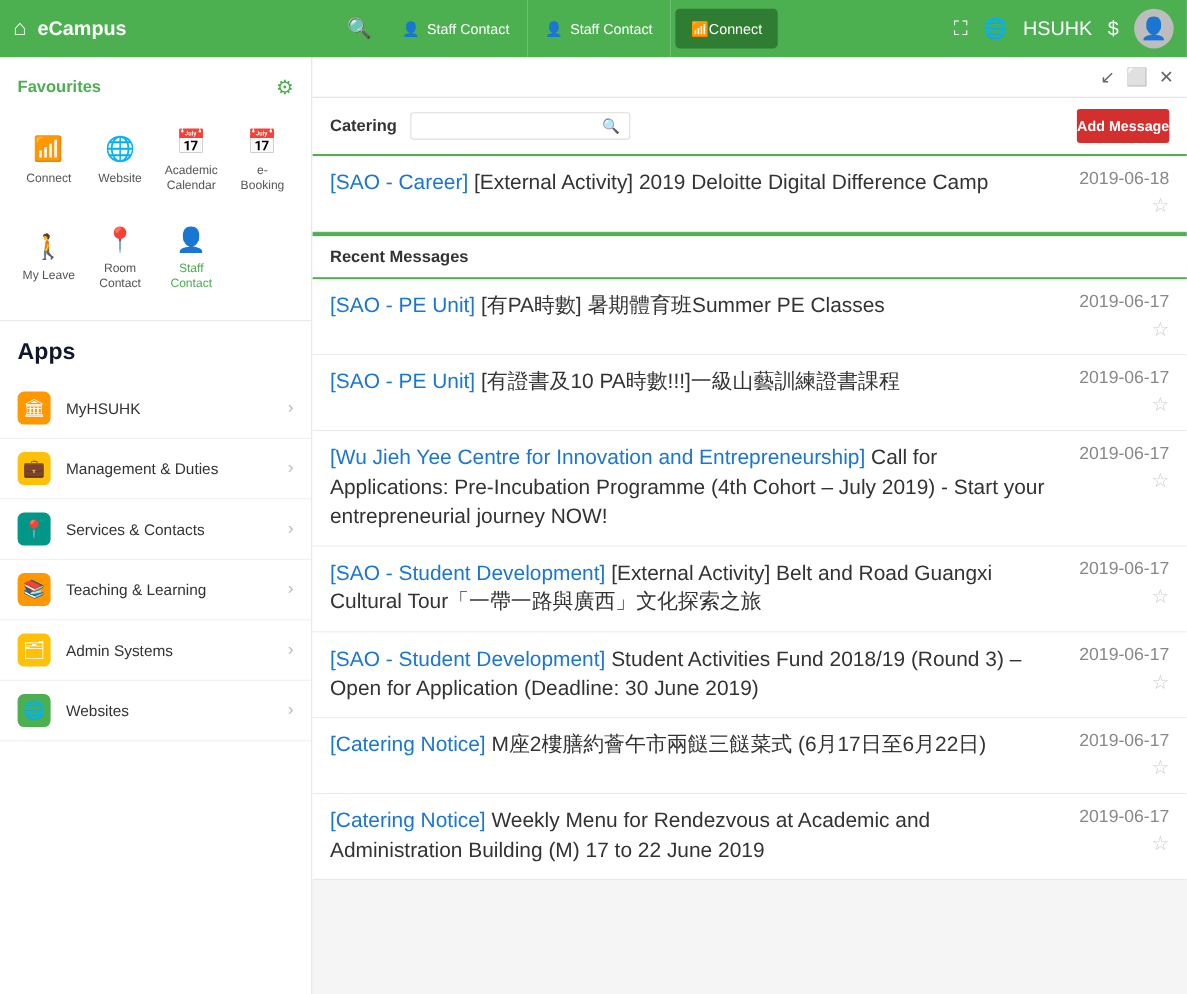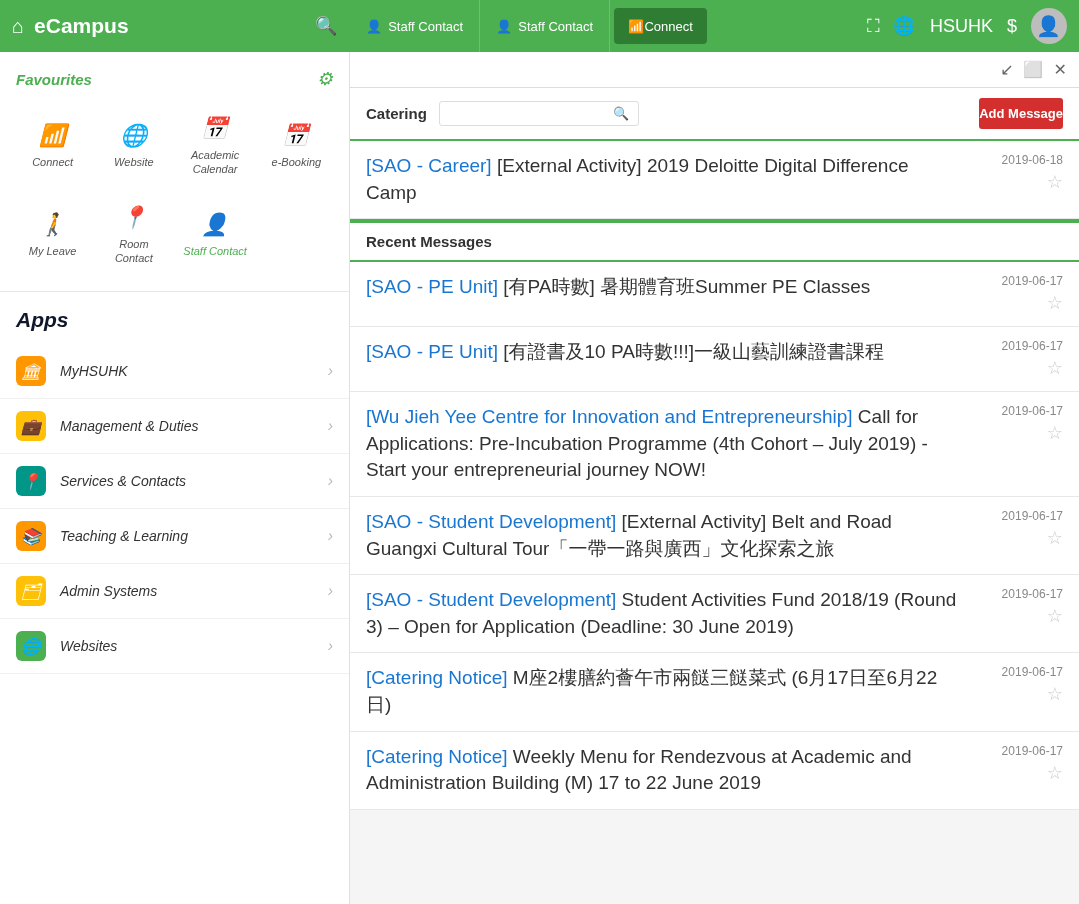--- a/index.html
+++ b/index.html
@@ -22,21 +22,21 @@
       padding: 0 12px;
     }
     .topbar-home-icon {
       color: white;
       font-size: 20px;
       margin-right: 10px;
       cursor: pointer;
     }
     .topbar-title {
       color: white;
-      font-size: 21px;
+      font-size: 18px;
       font-weight: bold;
       flex: 1;
     }
     .topbar-search-icon {
       color: white;
       font-size: 18px;
       cursor: pointer;
     }
     .topbar-tabs {
       display: flex;
@@ -93,26 +93,25 @@
 
     
     .main-layout {
       display: flex;
       flex: 1;
       overflow: hidden;
     }
 
     
     .sidebar {
-      width: 350px;
+      width: 284px;
       background: white;
       flex-shrink: 0;
       overflow-y: auto;
       border-right: 1px solid #e0e0e0;
-      font-style: italic;
     }
 
     
     .favourites-section {
       padding: 16px;
       border-bottom: 1px solid #e8e8e8;
     }
     .favourites-header {
       display: flex;
       align-items: center;
@@ -273,21 +272,21 @@
       text-decoration: none;
     }
     .message-meta {
       display: flex;
       flex-direction: column;
       align-items: flex-end;
       min-width: 90px;
       margin-left: 12px;
     }
     .message-date {
-      font-size: 12px;
+      font-size: 16px;
       color: #888;
       margin-bottom: 4px;
     }
     .star-icon {
       color: #ffc107;
       font-size: 18px;
       cursor: pointer;
     }
     .star-icon.empty { color: #ccc; }
 

